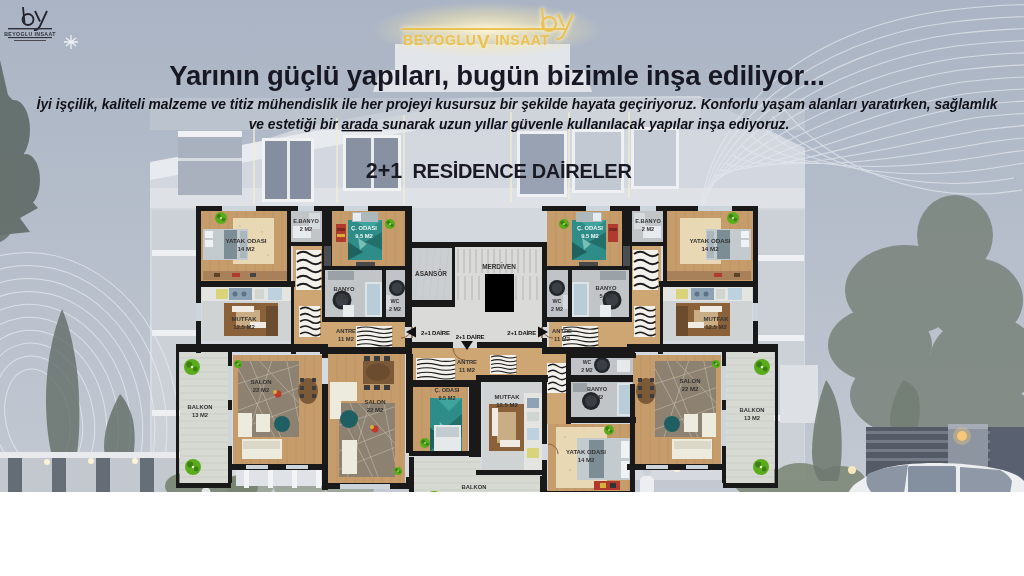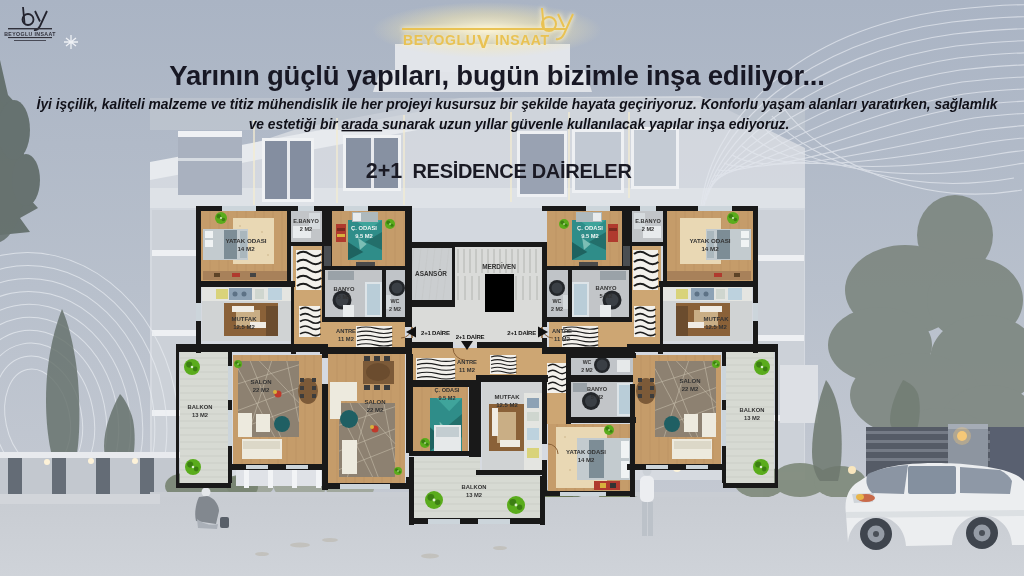--- a/index.html
+++ b/index.html
@@ -1,16 +1,16 @@
 <!DOCTYPE html>
 <html><head>
 <meta charset="utf-8">
 <style>
   html,body{margin:0;padding:0;}
-  .page{position:relative;width:1024px;height:576px;overflow:hidden;background:#bcc3cf;font-family:"Liberation Sans",sans-serif;}
+  .page{position:relative;width:1024px;height:492px;overflow:hidden;background:#bcc3cf;font-family:"Liberation Sans",sans-serif;}
   svg{position:absolute;left:0;top:0;}
   text{font-family:"Liberation Sans",sans-serif;}
 </style>
 </head>
 <body>
 <div class="page">
 <svg width="1024" height="576" viewBox="0 0 1024 576">
 <defs>
   <linearGradient id="sky" x1="0" y1="0" x2="0" y2="1">
     <stop offset="0" stop-color="#aab4c4"></stop>

